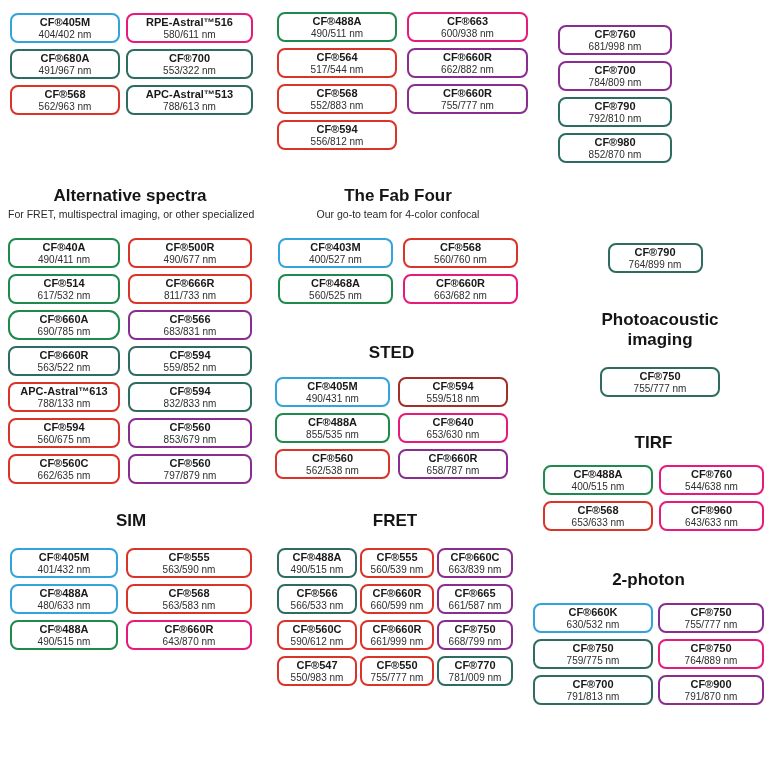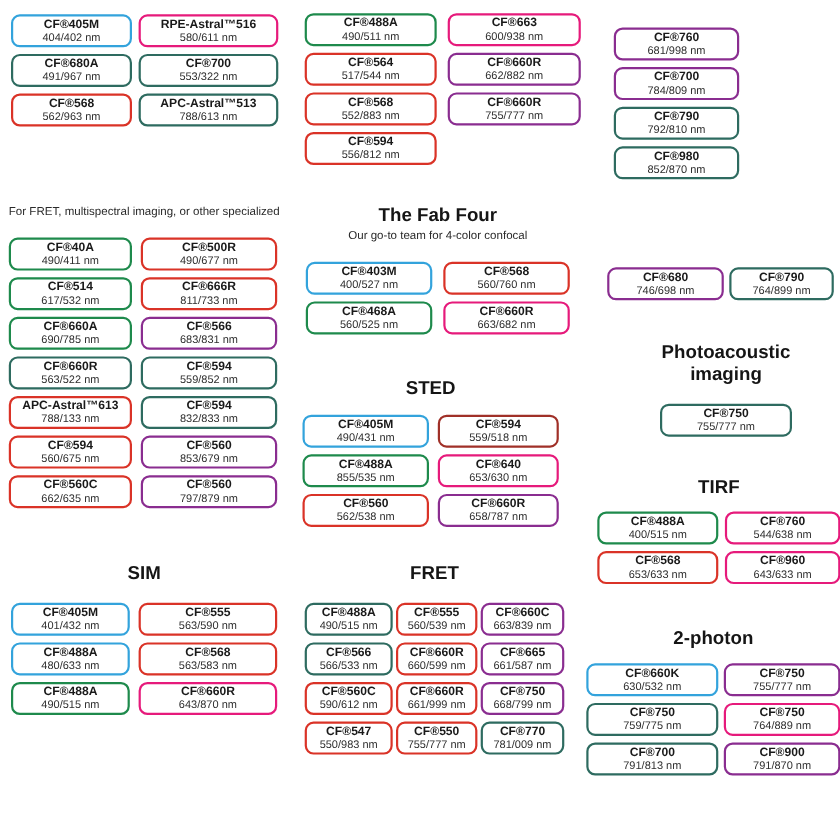--- a/index.html
+++ b/index.html
@@ -114,32 +114,33 @@
             <div class="pill-nm">792/810 nm</div>
           </div>
           <div class="pill" style="border-color: rgb(46, 107, 96);">
             <div class="pill-name">CF®980</div>
             <div class="pill-nm">852/870 nm</div>
           </div>
         </div>
       </div>
     </div>
     <div class="section" style="left: 8px; top: 186px; width: 244px;">
+      <div class="sec-title" style="margin-bottom: 2px;">Alternative spectra</div>
       <div class="sec-subtitle" style="margin-bottom: 17px;">For FRET, multispectral imaging, or other specialized</div>
       <div class="cols" style="gap: 8px;">
         <div class="col" style="width: 112px;">
           <div class="pill" style="border-color: rgb(30, 138, 76);">
             <div class="pill-name">CF®40A</div>
             <div class="pill-nm">490/411 nm</div>
           </div>
           <div class="pill" style="border-color: rgb(30, 138, 76);">
             <div class="pill-name">CF®514</div>
             <div class="pill-nm">617/532 nm</div>
           </div>
-          <div class="pill" style="border-color: rgb(30, 138, 76);">
+          <div class="pill" style="border-color: rgb(30, 138, 76); border-radius: 11px;">
             <div class="pill-name">CF®660A</div>
             <div class="pill-nm">690/785 nm</div>
           </div>
           <div class="pill" style="border-color: rgb(46, 107, 96);">
             <div class="pill-name">CF®660R</div>
             <div class="pill-nm">563/522 nm</div>
           </div>
           <div class="pill" style="border-color: rgb(218, 51, 39);">
             <div class="pill-name">APC-Astral™613</div>
             <div class="pill-nm">788/133 nm</div>
@@ -239,26 +240,20 @@
           </div>
           <div class="pill" style="border-color: rgb(138, 45, 144);">
             <div class="pill-name">CF®660R</div>
             <div class="pill-nm">658/787 nm</div>
           </div>
         </div>
       </div>
     </div>
     <div class="section" style="left: 552px; top: 243px; width: 206px;">
       <div class="cols" style="gap: 5px;">
-        <div class="col" style="width: 106px;">
-          <div class="pill" style="border-color: rgb(138, 45, 144);">
-            <div class="pill-name">CF®680</div>
-            <div class="pill-nm">746/698 nm</div>
-          </div>
-        </div>
         <div class="col" style="width: 95px;">
           <div class="pill" style="border-color: rgb(46, 107, 96);">
             <div class="pill-name">CF®790</div>
             <div class="pill-nm">764/899 nm</div>
           </div>
         </div>
       </div>
     </div>
     <div class="section" style="left: 593px; top: 310px; width: 134px;">
       <div class="sec-title" style="margin-bottom: 17px;">Photoacoustic imaging</div>

